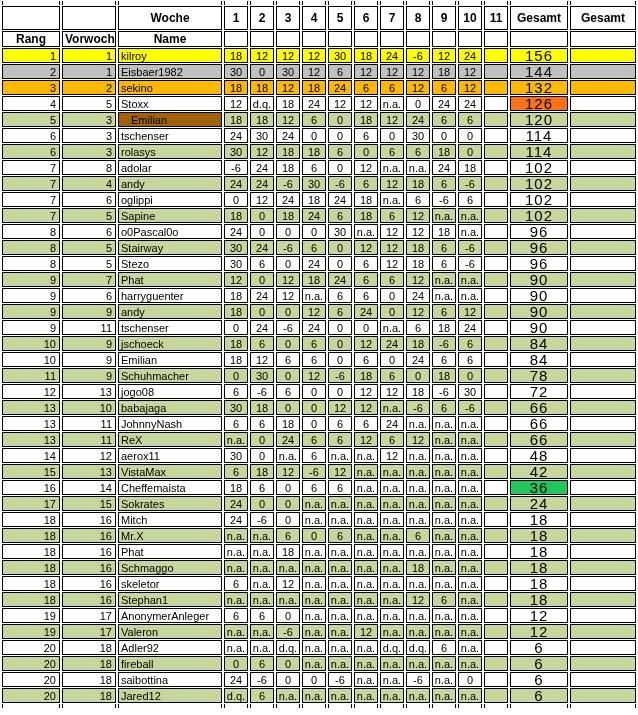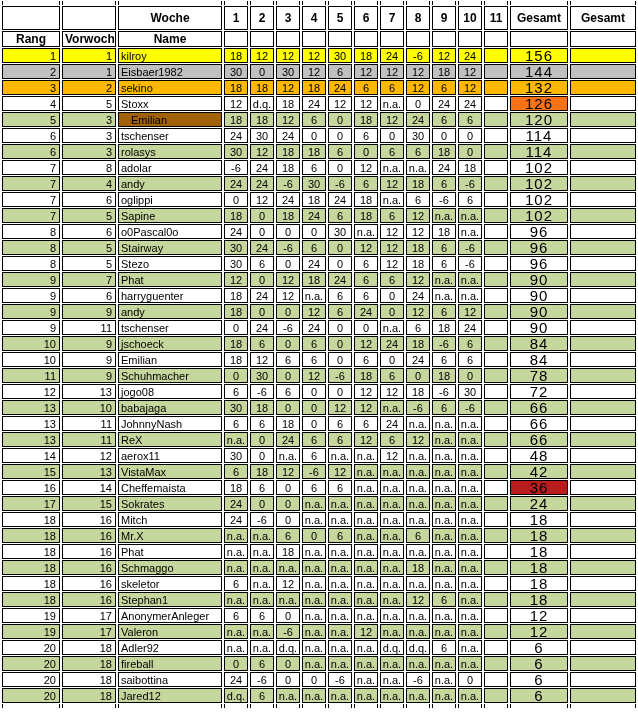--- a/index.html
+++ b/index.html
@@ -588,21 +588,21 @@
           <td class="c-week" style="background-color: rgb(255, 255, 255);">6</td>
           <td class="c-week" style="background-color: rgb(255, 255, 255);">0</td>
           <td class="c-week" style="background-color: rgb(255, 255, 255);">6</td>
           <td class="c-week" style="background-color: rgb(255, 255, 255);">6</td>
           <td class="c-week" style="background-color: rgb(255, 255, 255);">n.a.</td>
           <td class="c-week" style="background-color: rgb(255, 255, 255);">n.a.</td>
           <td class="c-week" style="background-color: rgb(255, 255, 255);">n.a.</td>
           <td class="c-week" style="background-color: rgb(255, 255, 255);">n.a.</td>
           <td class="c-week" style="background-color: rgb(255, 255, 255);">n.a.</td>
           <td class="c-week" style="background-color: rgb(255, 255, 255);"></td>
-          <td class="c-gesamt" style="background-color: #b91c1c;">36</td>
+          <td class="c-gesamt" style="background-color: #22c55e;">36</td>
           <td class="c-relativ" style="background-color: rgb(255, 255, 255);"></td>
         </tr>
         <tr class="data-row">
           <td class="c-rang" style="background-color: rgb(198, 215, 158);">17</td>
           <td class="c-vor" style="background-color: rgb(198, 215, 158);">15</td>
           <td class="c-name" style="background-color: rgb(198, 215, 158);">Sokrates</td>
           <td class="c-week" style="background-color: rgb(198, 215, 158);">24</td>
           <td class="c-week" style="background-color: rgb(198, 215, 158);">0</td>
           <td class="c-week" style="background-color: rgb(198, 215, 158);">0</td>
           <td class="c-week" style="background-color: rgb(198, 215, 158);">n.a.</td>

